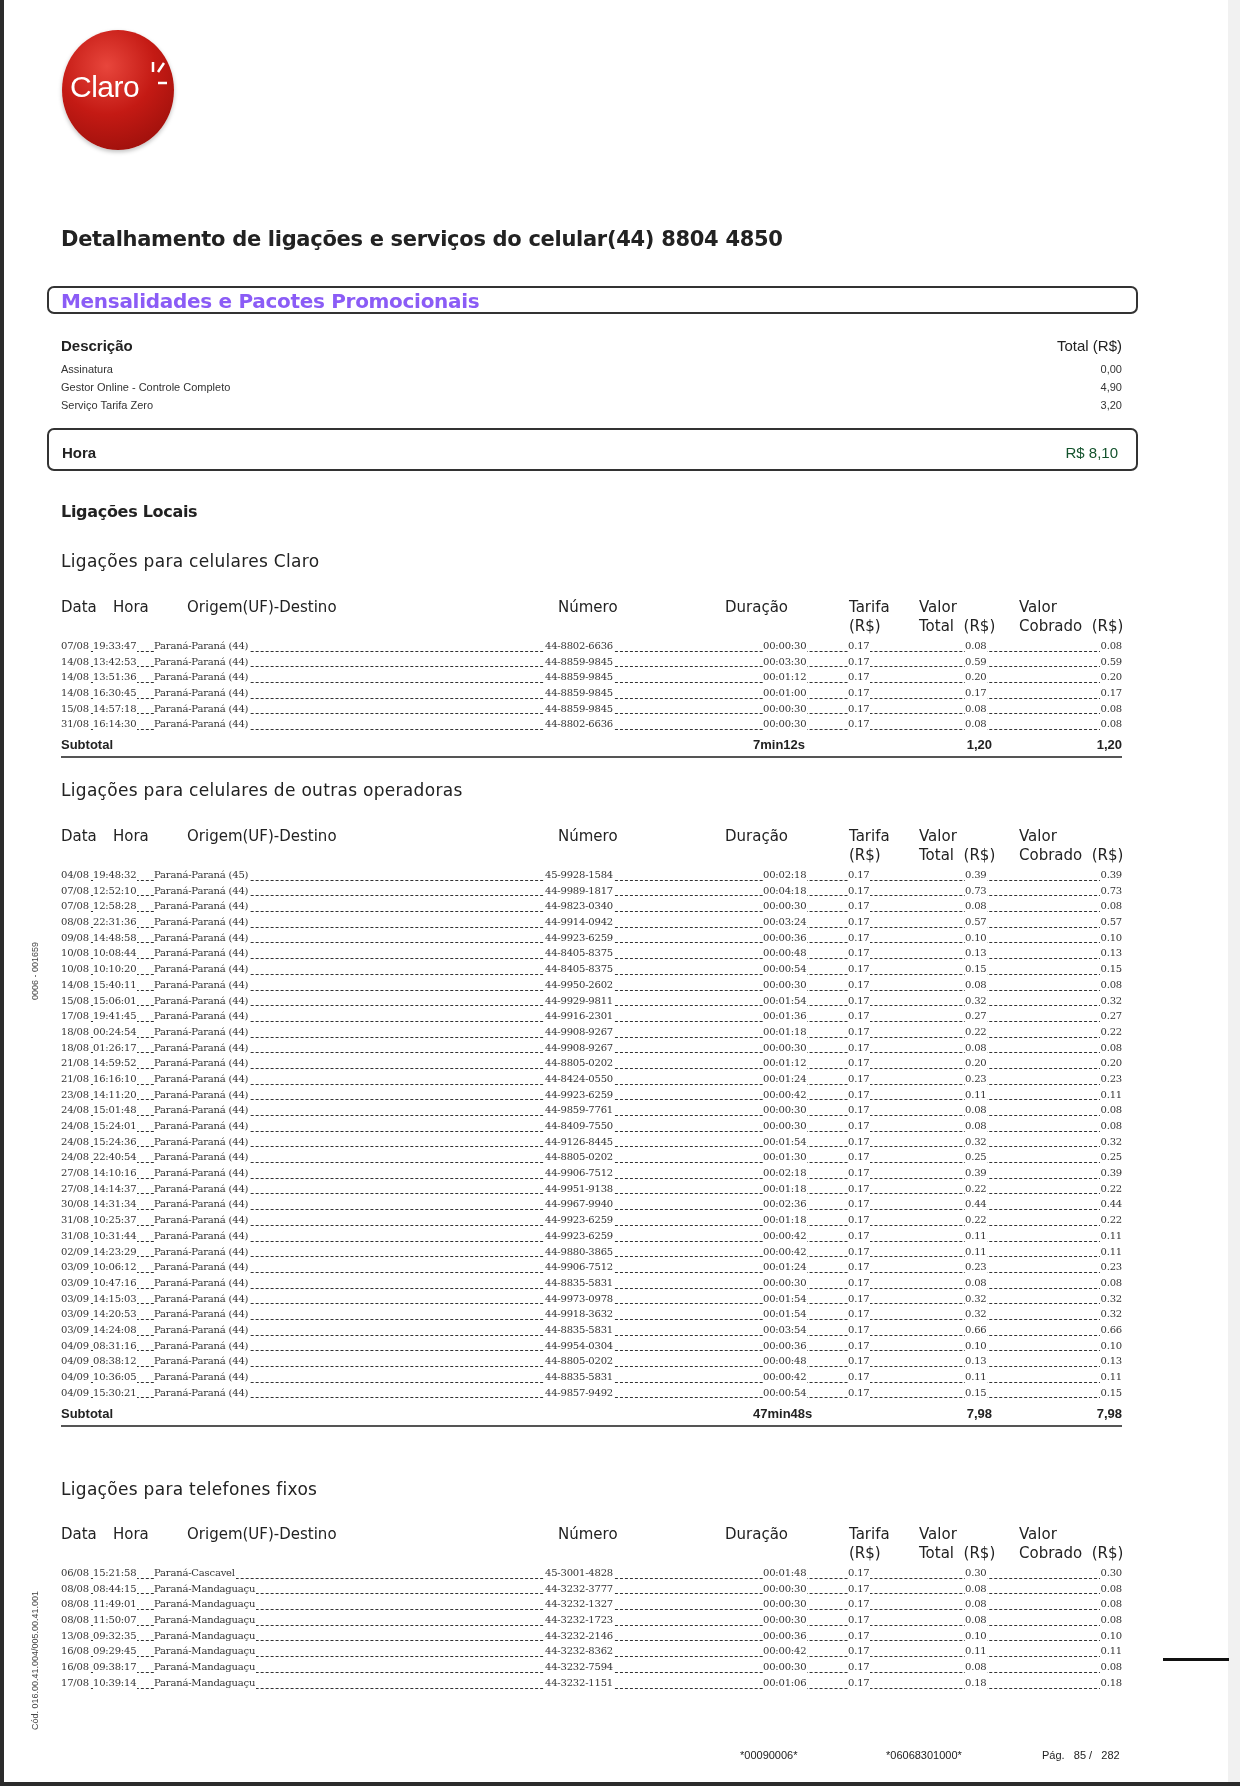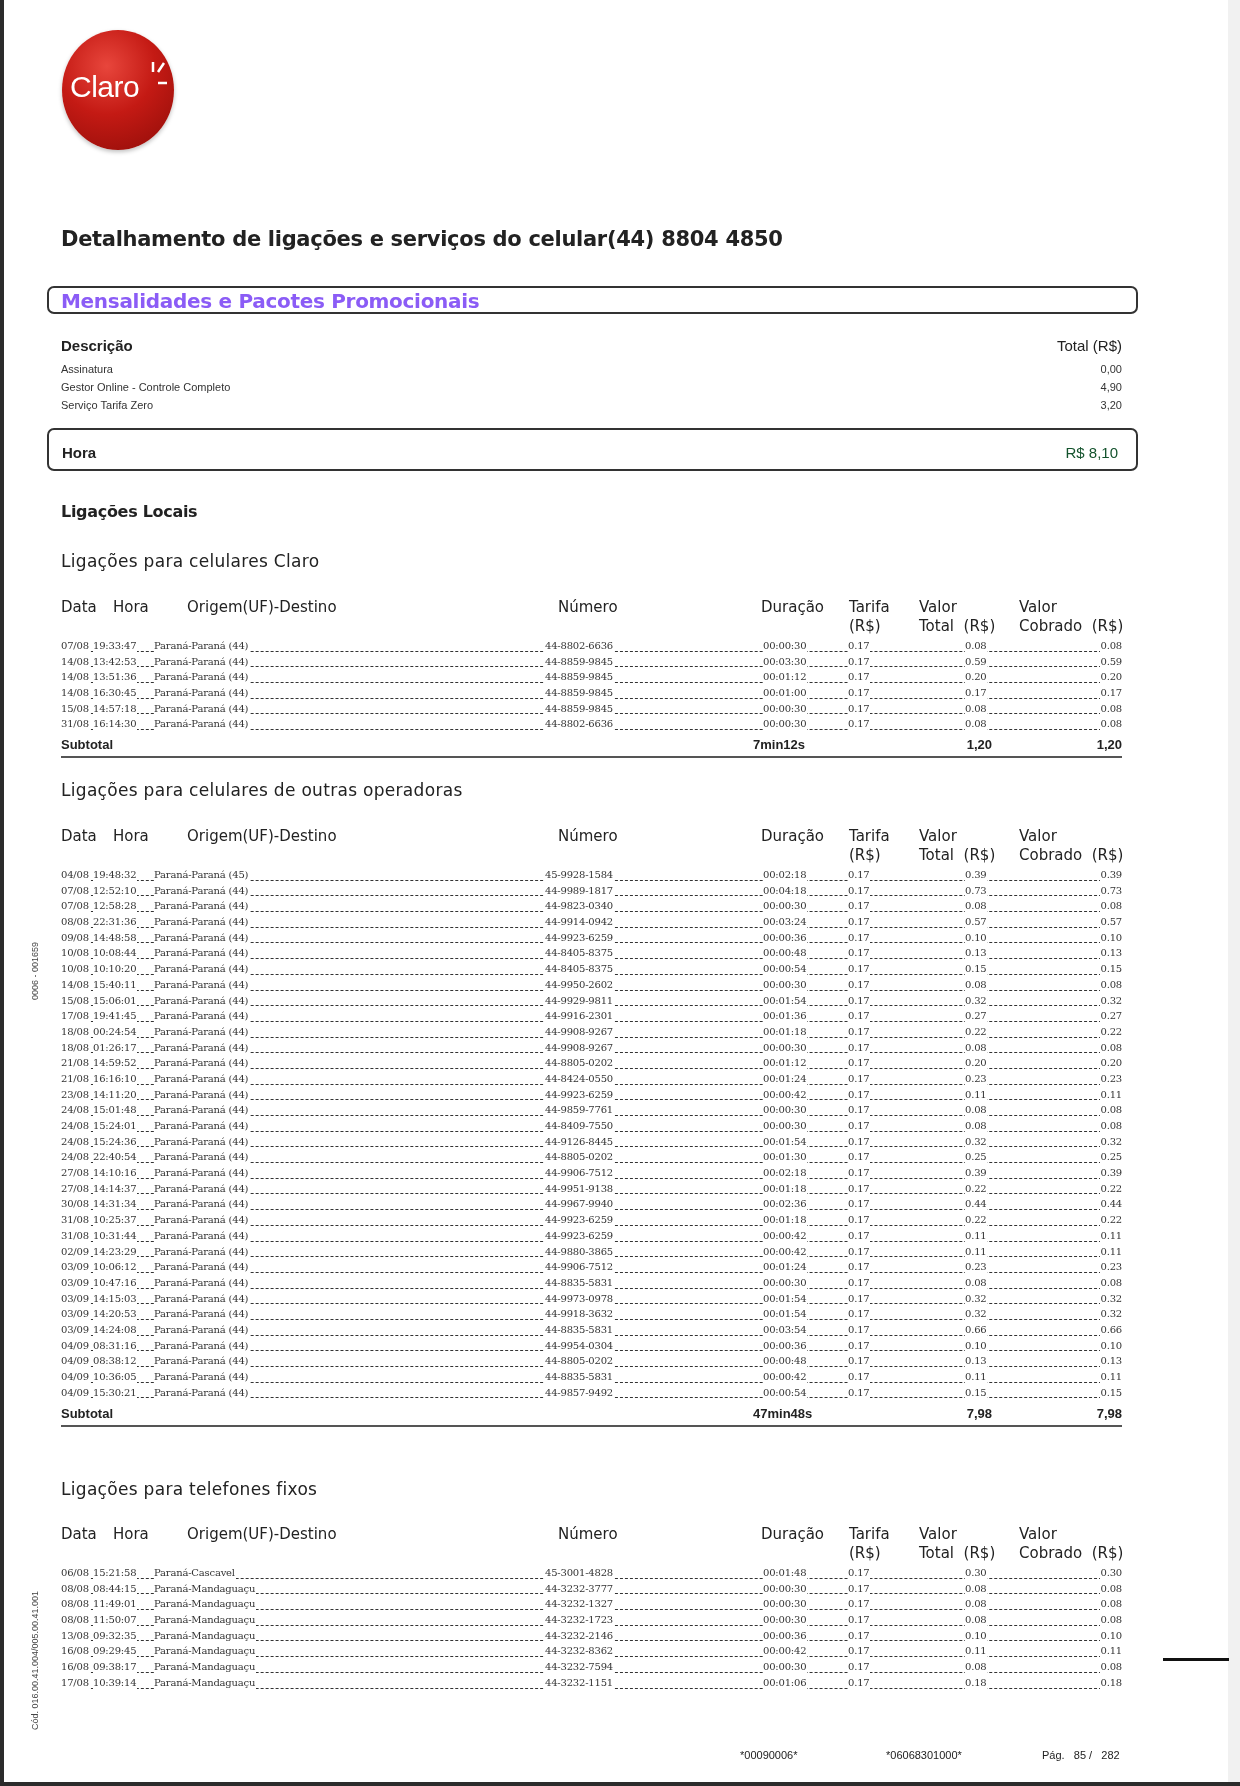--- a/index.html
+++ b/index.html
@@ -37,21 +37,21 @@
 
   .section-h { position: absolute; left: 61px; font-size: 16px; font-weight: bold; color: #222; letter-spacing: -0.3px; }
   .sub-h { position: absolute; left: 61px; font-size: 17px; color: #222; letter-spacing: 0.3px; font-weight: 500; }
 
   .tbl { position: absolute; left: 61px; width: 1061px; }
   .th { position: absolute; font-size: 15px; color: #222; line-height: 19px; }
   .th.c-data { left: 0; }
   .th.c-hora { left: 52px; }
   .th.c-orig { left: 126px; }
   .th.c-num { left: 497px; }
-  .th.c-dur { left: 700px; }
+  .th.c-dur { left: 664px; }
   .th.c-tar { left: 788px; }
   .th.c-vt { left: 858px; }
   .th.c-vc { left: 958px; }
 
   .rows { position: absolute; left: 0; width: 1061px; }
   .row { position: relative; height: 15.7px; font-family: "DejaVu Serif", serif; font-size: 10px; color: #333; line-height: 15px; }
   .row::after { content: ""; position: absolute; left: 0; right: 0; bottom: 2px; border-bottom: 1.5px dashed #333; }
   .row span { position: absolute; top: 0; background: #fff; padding-right: 1px; z-index: 1; letter-spacing: -0.2px; }
   .row .r-data { left: 0; }
   .row .r-hora { left: 32px; }

